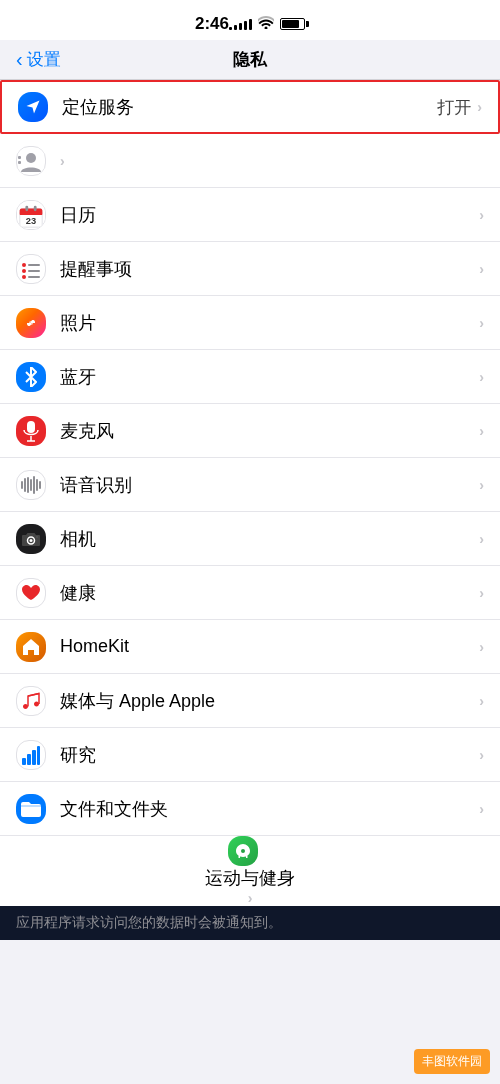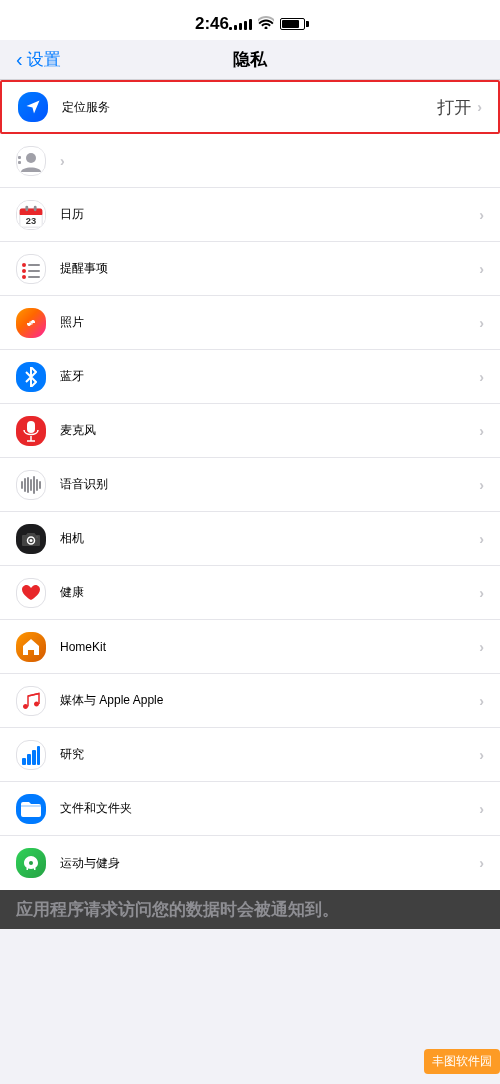--- a/index.html
+++ b/index.html
@@ -123,46 +123,45 @@
       display: flex;
       align-items: center;
       justify-content: center;
       flex-shrink: 0;
       margin-right: 14px;
       font-size: 16px;
       color: #fff;
     }
     .item-label {
       flex: 1;
-      font-size: 12px;
+      font-size: 18px;
       color: #000;
     }
     .item-value {
       font-size: 17px;
       color: #404040;
       margin-right: 6px;
     }
     .item-chevron {
       color: #c7c7cc;
       font-size: 14px;
       font-weight: 600;
     }
     
     .icon-location { background: linear-gradient(135deg, #007aff, #0055ff); }
     .bottom-note {
       padding: 8px 16px;
-      font-size: 17px;
+      font-size: 14px;
       color: #8e8e93;
-      background: #404040;
-      font-weight: bold;
+      background: #0f172a;
     }
     .watermark-bg {
       position: fixed;
       bottom: 10px;
-      right: 0;
+      right: 10px;
       background: rgba(255,140,0,0.85);
       color: white;
       font-size: 12px;
       padding: 4px 8px;
       border-radius: 4px;
       z-index: 100;
     }
   </style>
 </head>
 <body>
@@ -375,21 +374,21 @@
     <div class="item-icon" style="background: #007aff;">
       <svg width="22" height="20" viewBox="0 0 22 20">
         <path d="M1 5 Q1 3 3 3 L9 3 L11 5 L19 5 Q21 5 21 7 L21 16 Q21 18 19 18 L3 18 Q1 18 1 16 Z" fill="white"></path>
         <path d="M1 7 L21 7" stroke="#007aff" stroke-width="0.5"></path>
       </svg>
     </div>
     <span class="item-label">文件和文件夹</span>
     <span class="item-chevron">›</span>
   </div>
 
-  <div class="settings-item" style="border-bottom: none;">
+  <div class="settings-item" style="border-bottom: none; flex-direction: column;">
     <div class="item-icon" style="background: linear-gradient(135deg, #30d158, #25a244);">
       <svg width="20" height="20" viewBox="0 0 20 20">
         <path d="M10 3 C6.5 3 3 6 3 10 C3 12 4 13.5 5.5 14.5 L5.5 17 L7 17 L7 15.5 C8 15.8 9 16 10 16 C11 16 12 15.8 13 15.5 L13 17 L14.5 17 L14.5 14.5 C16 13.5 17 12 17 10 C17 6 13.5 3 10 3Z" fill="white"></path>
         <circle cx="10" cy="10" r="2" fill="#25a244"></circle>
       </svg>
     </div>
     <span class="item-label">运动与健身</span>
     <span class="item-chevron">›</span>
   </div>
 

